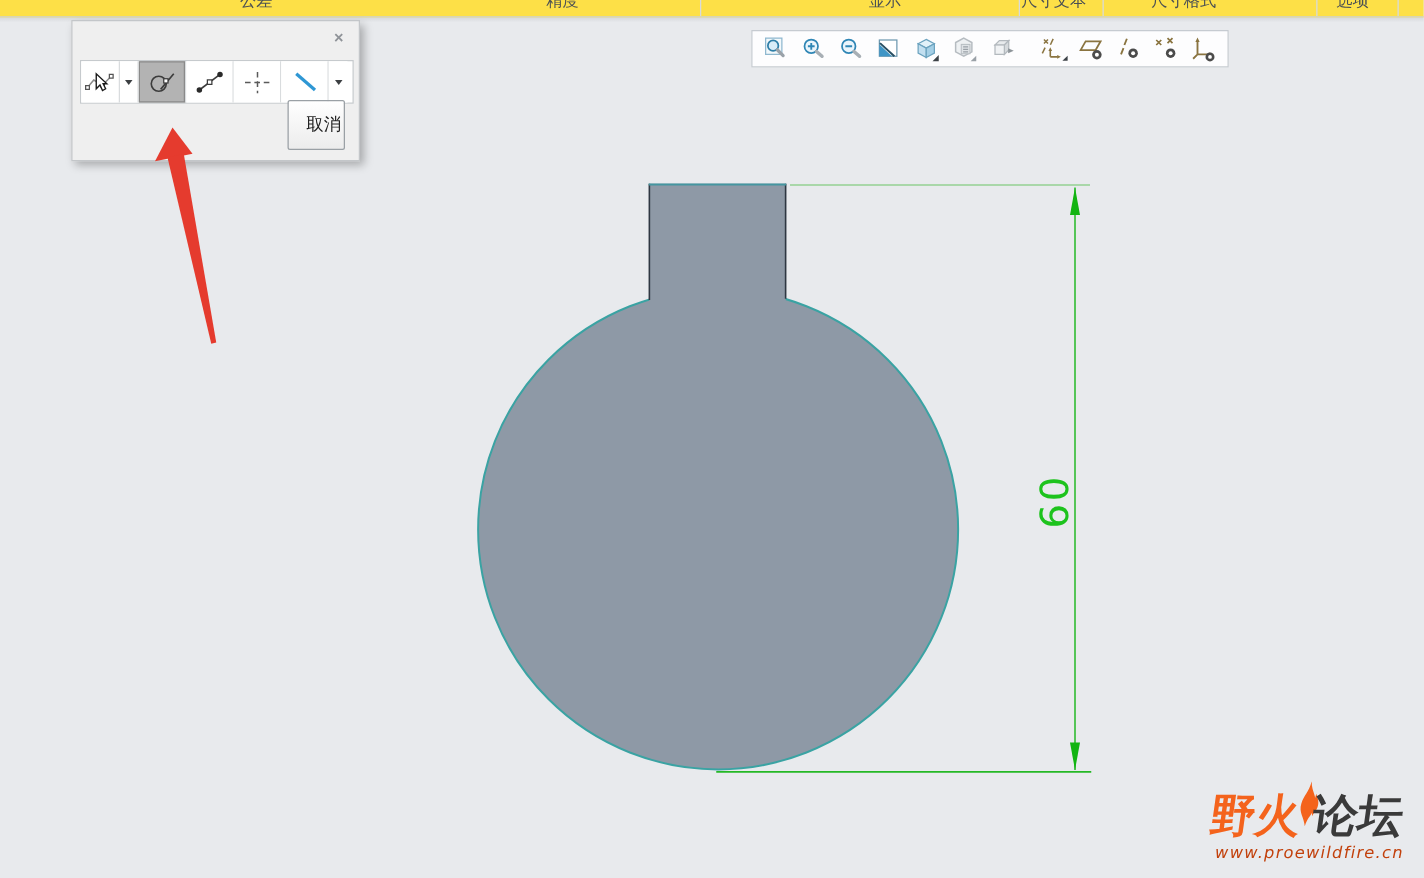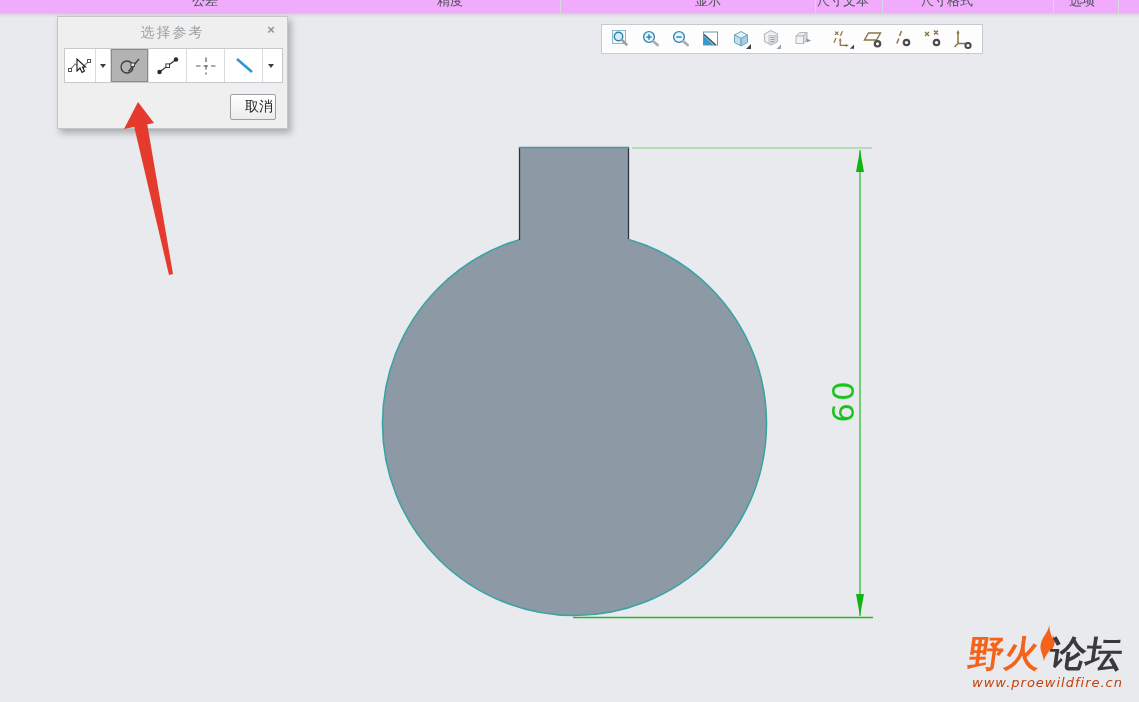--- a/index.html
+++ b/index.html
@@ -6,21 +6,21 @@
   html,body { width: 1139px; height: 702px; overflow: hidden; }
   body {
     position: relative;
     font-family: "DejaVu Sans", "Liberation Sans", sans-serif;
     background: #e8eaed;
   }
 
   
   .ribbon {
     position: absolute; left: 0; top: 0; width: 1139px; height: 14px;
-    background: #f0abfc;
+    background: #fde047;
     border-bottom: 1px solid #ccd1d6;
     overflow: hidden;
     z-index: 6;
   }
   .ribbon-label {
     position: absolute; top: -8px;
     font-size: 13px; color: #4a4f54; white-space: nowrap;
     transform: translateX(-50%);
   }
   .ribbon-sep { position: absolute; top: 0; width: 1px; height: 13px; background: #d7dadd; }
@@ -80,21 +80,21 @@
   .tool-btn.selected {
     background: #b3b3b3;
     box-shadow: inset 0 0 0 1px #8a8a8a;
   }
   .dd-caret {
     width: 0; height: 0;
     border-left: 3.5px solid transparent; border-right: 3.5px solid transparent;
     border-top: 4.5px solid #3c3f42;
   }
   .cancel-btn {
-    position: absolute; right: 11px; bottom: 8px; width: 46px; height: 26px;
+    position: absolute; right: 11px; bottom: 8px; width: 46px; height: 40px;
     background: linear-gradient(#ffffff, #ececec);
     border: 1px solid #9aa0a5; border-radius: 2px;
     font-size: 14px; color: #222; cursor: pointer;
     font-family: Liberation Sans, sans-serif;
     padding-left: 12px;
   }
 
   
   .red-arrow { position: absolute; left: 0; top: 0; z-index: 30; pointer-events: none; }
 
@@ -245,21 +245,20 @@
         <path d="M7,15.5 V5 M7,15.5 H17 M7,15.5 L3.5,19" stroke="#8a7440" stroke-width="1.5" fill="none"></path>
         <polygon points="5.3,5.5 7,2 8.7,5.5" fill="#8a7440"></polygon>
         <polygon points="16.5,13.8 20,15.5 16.5,17.2" fill="#8a7440"></polygon>
         <circle cx="17" cy="17.5" r="3.6" fill="#4b4b4b"></circle>
         <circle cx="17" cy="17.5" r="1.5" fill="#ffffff"></circle>
       </svg>
     </button>
   </div>
 
   <div class="sel-dialog">
-    <div class="sel-title">选择参考</div>
     <button class="sel-close">×</button>
 
     <div class="tool-strip">
       <button class="tool-btn w-first">
         <svg width="26" height="24" viewBox="0 0 26 24">
           <polyline points="3,16 8,10 15,14 22,7" fill="none" stroke="#8a8a8a" stroke-width="1.2"></polyline>
           <rect x="1.5" y="14.5" width="3" height="3" fill="#fff" stroke="#555"></rect>
           <rect x="13.5" y="12.5" width="3" height="3" fill="#fff" stroke="#555"></rect>
           <rect x="20.5" y="5.5" width="3" height="3" fill="#fff" stroke="#555"></rect>
           <polygon points="10,5 10,17 13,14 15,18.5 17.5,17 15.5,13 18.5,13" fill="#fff" stroke="#1a1a1a" stroke-width="1.1"></polygon>

